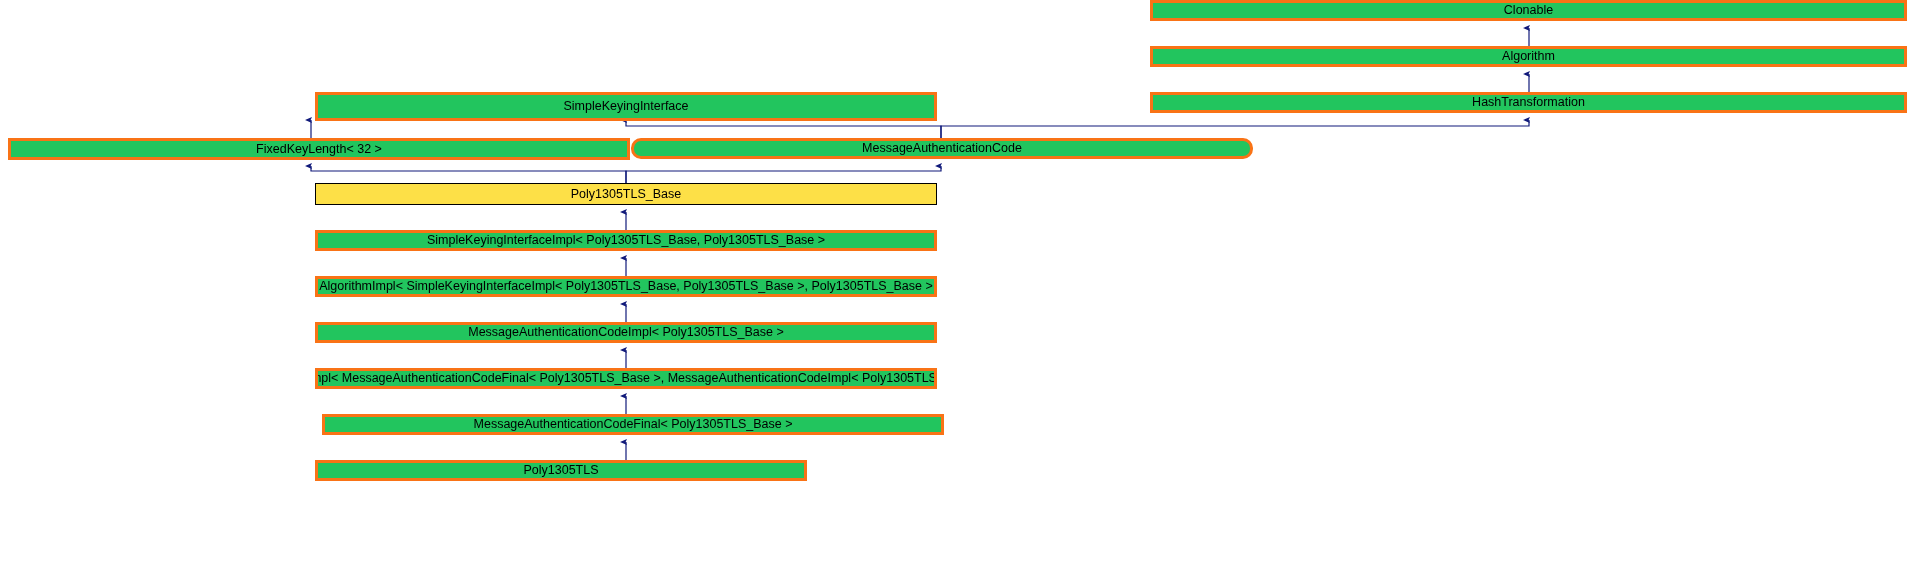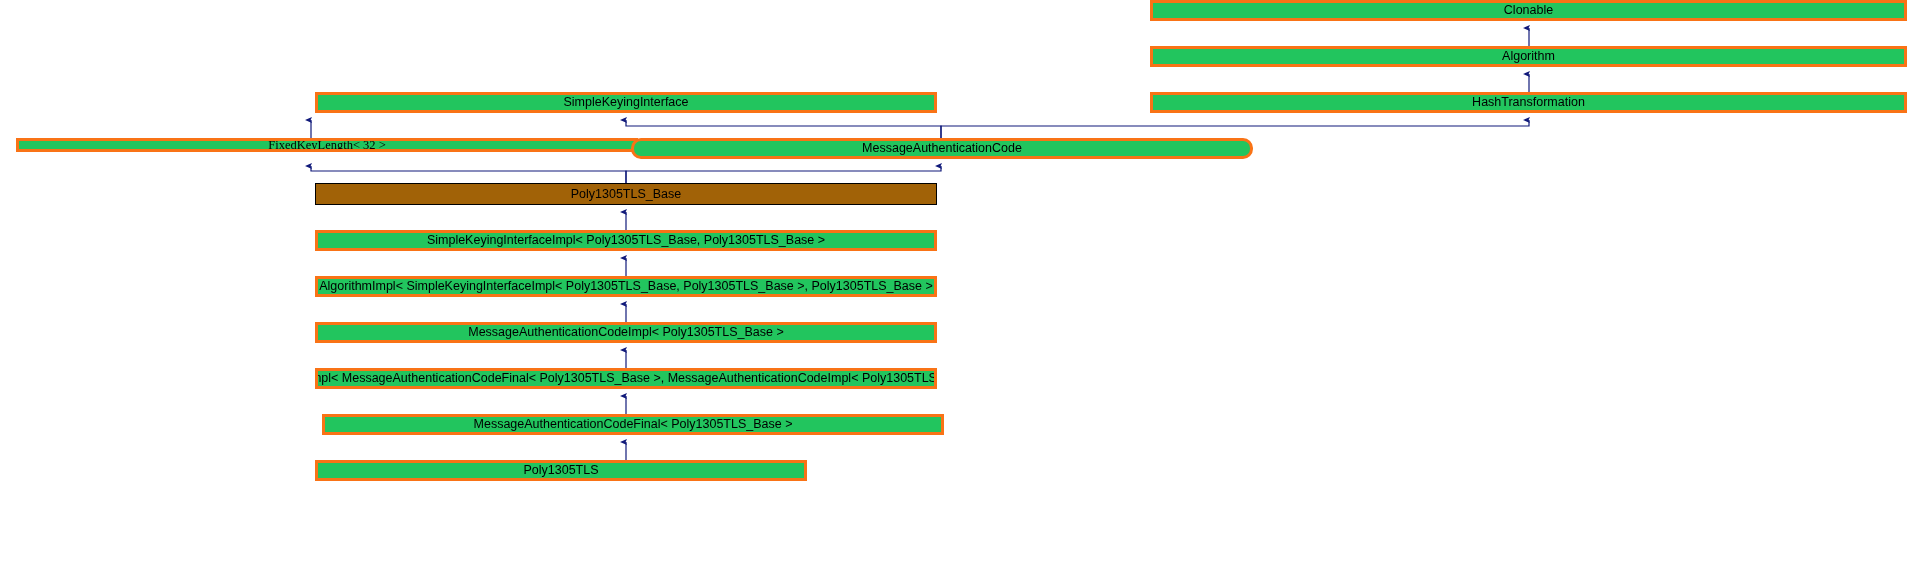--- a/index.html
+++ b/index.html
@@ -36,21 +36,21 @@
     line-height: 1;
     display: flex;
     align-items: center;
     justify-content: center;
     text-align: center;
     white-space: nowrap;
     overflow: hidden;
     z-index: 2;
   }
   .node.current {
-    background: #a16207;
+    background: #fde047;
     border: 1.5px solid #000000;
   }
   .node-label {
     display: block;
     padding: 0 4px;
   }
 </style>
 </head>
 <body>
 
@@ -107,25 +107,25 @@
   </div>
 
   <div class="node" style="left:1150px; top:92px; width:757px; height:21px;">
     <span class="node-label">HashTransformation</span>
   </div>
 
   <div class="node" style="left:1150px; top:46px; width:757px; height:21px;">
     <span class="node-label">Algorithm</span>
   </div>
 
-  <div class="node" style="left:315px; top:92px; width:622px; height:21px;">
+  <div class="node" style="left:315px; top:92px; width:622px; height:29px;">
     <span class="node-label">SimpleKeyingInterface</span>
   </div>
 
-  <div class="node" style="left:16px; top:138px; width:622px; height:14px;font-family:Liberation Serif, serif;">
+  <div class="node" style="left:8px; top:138px; width:622px; height:22px;">
     <span class="node-label">FixedKeyLength&lt; 32 &gt;</span>
   </div>
 
   <div class="node" style="left:631px; top:138px; width:622px; height:21px;border-radius:10px;">
     <span class="node-label">MessageAuthenticationCode</span>
   </div>
 
   <div class="node current" style="left:315px; top:183px; width:622px; height:22px;">
     <span class="node-label">Poly1305TLS_Base</span>
   </div>

